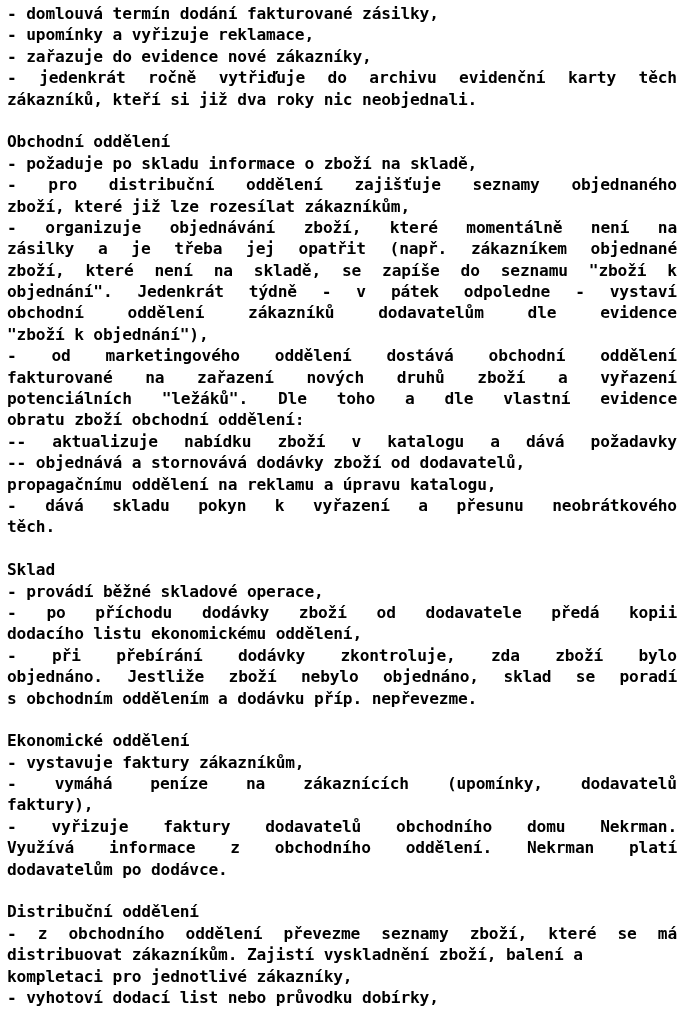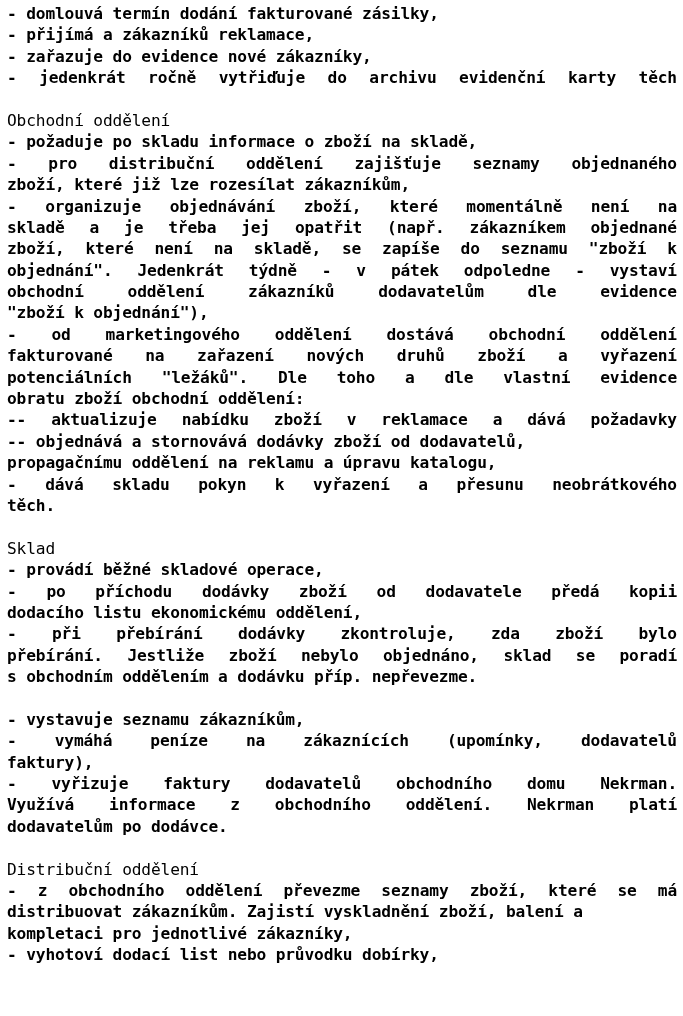--- a/index.html
+++ b/index.html
@@ -50,74 +50,76 @@
     justify-content: space-between;
     white-space: pre;
   }
   .line.just > .w {
     white-space: pre;
   }
   .line.flush {
     display: block;
   }
   .heading {
-    font-weight: normal;
+    font-weight: bold;
   }
   .blank {
     display: block;
     height: 21.4px;
     line-height: 21.4px;
   }
 </style>
 </head>
 <body>
 
 <div id="page">
   <div class="doc-body" id="doc-body">
       <div class="para">
         <span class="line flush">- domlouvá termín dodání fakturované zásilky,</span>
-        <span class="line flush">- přijímá a zákazníků reklamace,</span>
+        <span class="line flush">- upomínky a vyřizuje reklamace,</span>
         <span class="line flush">- zařazuje do evidence nové zákazníky,</span>
         <span class="line just"><span class="w">-</span><span class="w">jedenkrát</span><span class="w">ročně</span><span class="w">vytřiďuje</span><span class="w">do</span><span class="w">archivu</span><span class="w">evidenční</span><span class="w">karty</span><span class="w">těch</span></span>
+        <span class="line flush">zákazníků, kteří si již dva roky nic neobjednali.</span>
       </div>
       <span class="blank">&nbsp;</span>
       <span class="line flush heading">Obchodní oddělení</span>
       <div class="para">
         <span class="line flush">- požaduje po skladu informace o zboží na skladě,</span>
         <span class="line just"><span class="w">-</span><span class="w">pro</span><span class="w">distribuční</span><span class="w">oddělení</span><span class="w">zajišťuje</span><span class="w">seznamy</span><span class="w">objednaného</span></span>
         <span class="line flush">zboží, které již lze rozesílat zákazníkům,</span>
         <span class="line just"><span class="w">-</span><span class="w">organizuje</span><span class="w">objednávání</span><span class="w">zboží,</span><span class="w">které</span><span class="w">momentálně</span><span class="w">není</span><span class="w">na</span></span>
-        <span class="line just"><span class="w">skladě</span><span class="w">a</span><span class="w">je</span><span class="w">třeba</span><span class="w">jej</span><span class="w">opatřit</span><span class="w">(např.</span><span class="w">zákazníkem</span><span class="w">objednané</span></span>
+        <span class="line just"><span class="w">zásilky</span><span class="w">a</span><span class="w">je</span><span class="w">třeba</span><span class="w">jej</span><span class="w">opatřit</span><span class="w">(např.</span><span class="w">zákazníkem</span><span class="w">objednané</span></span>
         <span class="line just"><span class="w">zboží,</span><span class="w">které</span><span class="w">není</span><span class="w">na</span><span class="w">skladě,</span><span class="w">se</span><span class="w">zapíše</span><span class="w">do</span><span class="w">seznamu</span><span class="w">"zboží</span><span class="w">k</span></span>
         <span class="line just"><span class="w">objednání".</span><span class="w">Jedenkrát</span><span class="w">týdně</span><span class="w">-</span><span class="w">v</span><span class="w">pátek</span><span class="w">odpoledne</span><span class="w">-</span><span class="w">vystaví</span></span>
         <span class="line just"><span class="w">obchodní</span><span class="w">oddělení</span><span class="w">zákazníků</span><span class="w">dodavatelům</span><span class="w">dle</span><span class="w">evidence</span></span>
         <span class="line flush">"zboží k objednání"),</span>
         <span class="line just"><span class="w">-</span><span class="w">od</span><span class="w">marketingového</span><span class="w">oddělení</span><span class="w">dostává</span><span class="w">obchodní</span><span class="w">oddělení</span></span>
         <span class="line just"><span class="w">fakturované</span><span class="w">na</span><span class="w">zařazení</span><span class="w">nových</span><span class="w">druhů</span><span class="w">zboží</span><span class="w">a</span><span class="w">vyřazení</span></span>
         <span class="line just"><span class="w">potenciálních</span><span class="w">"ležáků".</span><span class="w">Dle</span><span class="w">toho</span><span class="w">a</span><span class="w">dle</span><span class="w">vlastní</span><span class="w">evidence</span></span>
         <span class="line flush">obratu zboží obchodní oddělení:</span>
-        <span class="line just"><span class="w">--</span><span class="w">aktualizuje</span><span class="w">nabídku</span><span class="w">zboží</span><span class="w">v</span><span class="w">reklamace</span><span class="w">a</span><span class="w">dává</span><span class="w">požadavky</span></span>
+        <span class="line just"><span class="w">--</span><span class="w">aktualizuje</span><span class="w">nabídku</span><span class="w">zboží</span><span class="w">v</span><span class="w">katalogu</span><span class="w">a</span><span class="w">dává</span><span class="w">požadavky</span></span>
         <span class="line flush">-- objednává a stornovává dodávky zboží od dodavatelů,</span>
         <span class="line flush">propagačnímu oddělení na reklamu a úpravu katalogu,</span>
         <span class="line just"><span class="w">-</span><span class="w">dává</span><span class="w">skladu</span><span class="w">pokyn</span><span class="w">k</span><span class="w">vyřazení</span><span class="w">a</span><span class="w">přesunu</span><span class="w">neobrátkového</span></span>
         <span class="line flush">těch.</span>
       </div>
       <span class="blank">&nbsp;</span>
       <span class="line flush heading">Sklad</span>
       <div class="para">
         <span class="line flush">- provádí běžné skladové operace,</span>
         <span class="line just"><span class="w">-</span><span class="w">po</span><span class="w">příchodu</span><span class="w">dodávky</span><span class="w">zboží</span><span class="w">od</span><span class="w">dodavatele</span><span class="w">předá</span><span class="w">kopii</span></span>
         <span class="line flush">dodacího listu ekonomickému oddělení,</span>
         <span class="line just"><span class="w">-</span><span class="w">při</span><span class="w">přebírání</span><span class="w">dodávky</span><span class="w">zkontroluje,</span><span class="w">zda</span><span class="w">zboží</span><span class="w">bylo</span></span>
-        <span class="line just"><span class="w">přebírání.</span><span class="w">Jestliže</span><span class="w">zboží</span><span class="w">nebylo</span><span class="w">objednáno,</span><span class="w">sklad</span><span class="w">se</span><span class="w">poradí</span></span>
+        <span class="line just"><span class="w">objednáno.</span><span class="w">Jestliže</span><span class="w">zboží</span><span class="w">nebylo</span><span class="w">objednáno,</span><span class="w">sklad</span><span class="w">se</span><span class="w">poradí</span></span>
         <span class="line flush">s obchodním oddělením a dodávku příp. nepřevezme.</span>
       </div>
       <span class="blank">&nbsp;</span>
+      <span class="line flush heading">Ekonomické oddělení</span>
       <div class="para">
-        <span class="line flush">- vystavuje seznamu zákazníkům,</span>
+        <span class="line flush">- vystavuje faktury zákazníkům,</span>
         <span class="line just"><span class="w">-</span><span class="w">vymáhá</span><span class="w">peníze</span><span class="w">na</span><span class="w">zákaznících</span><span class="w">(upomínky,</span><span class="w">dodavatelů</span></span>
         <span class="line flush">faktury),</span>
         <span class="line just"><span class="w">-</span><span class="w">vyřizuje</span><span class="w">faktury</span><span class="w">dodavatelů</span><span class="w">obchodního</span><span class="w">domu</span><span class="w">Nekrman.</span></span>
         <span class="line just"><span class="w">Využívá</span><span class="w">informace</span><span class="w">z</span><span class="w">obchodního</span><span class="w">oddělení.</span><span class="w">Nekrman</span><span class="w">platí</span></span>
         <span class="line flush">dodavatelům po dodávce.</span>
       </div>
       <span class="blank">&nbsp;</span>
       <span class="line flush heading">Distribuční oddělení</span>
       <div class="para">
         <span class="line just"><span class="w">-</span><span class="w">z</span><span class="w">obchodního</span><span class="w">oddělení</span><span class="w">převezme</span><span class="w">seznamy</span><span class="w">zboží,</span><span class="w">které</span><span class="w">se</span><span class="w">má</span></span>

